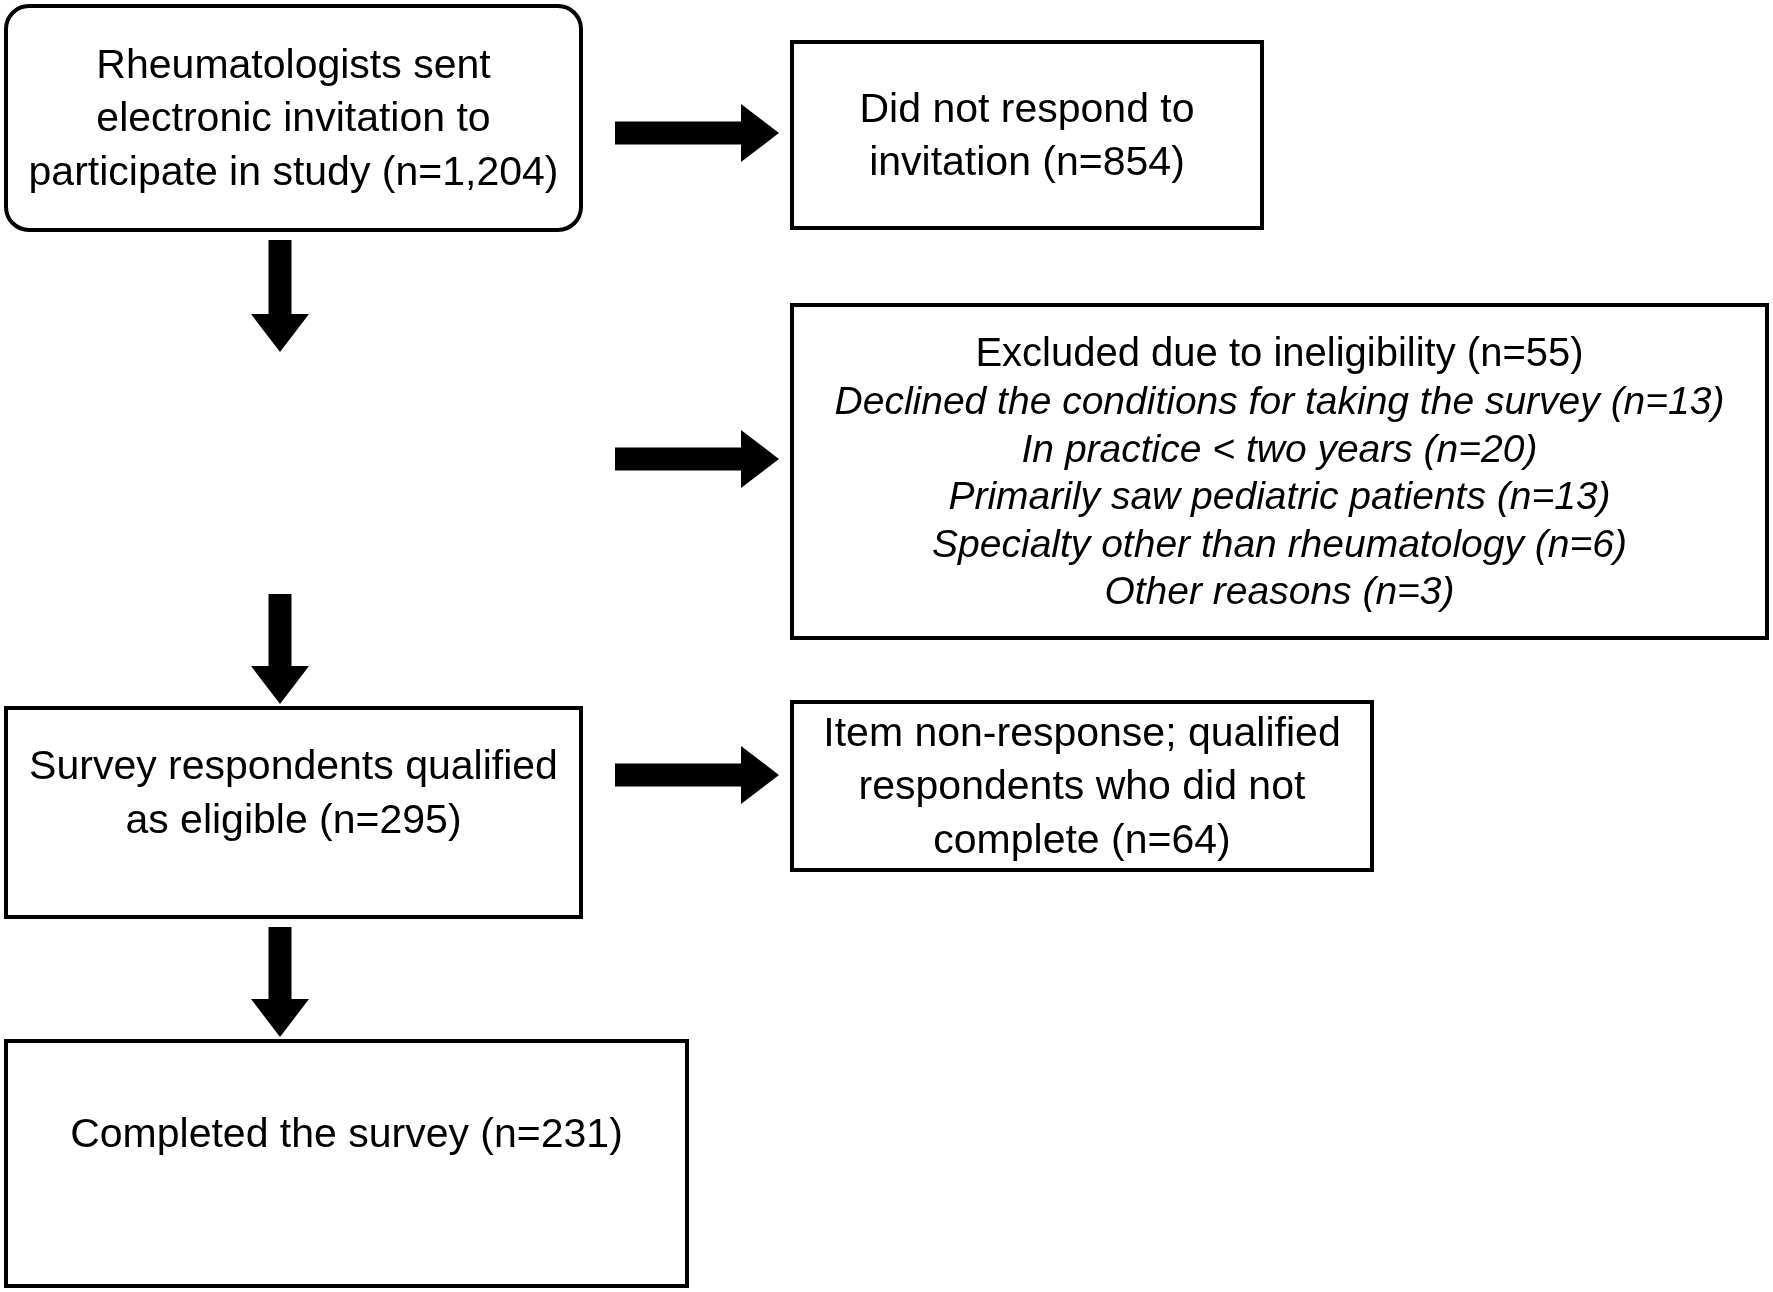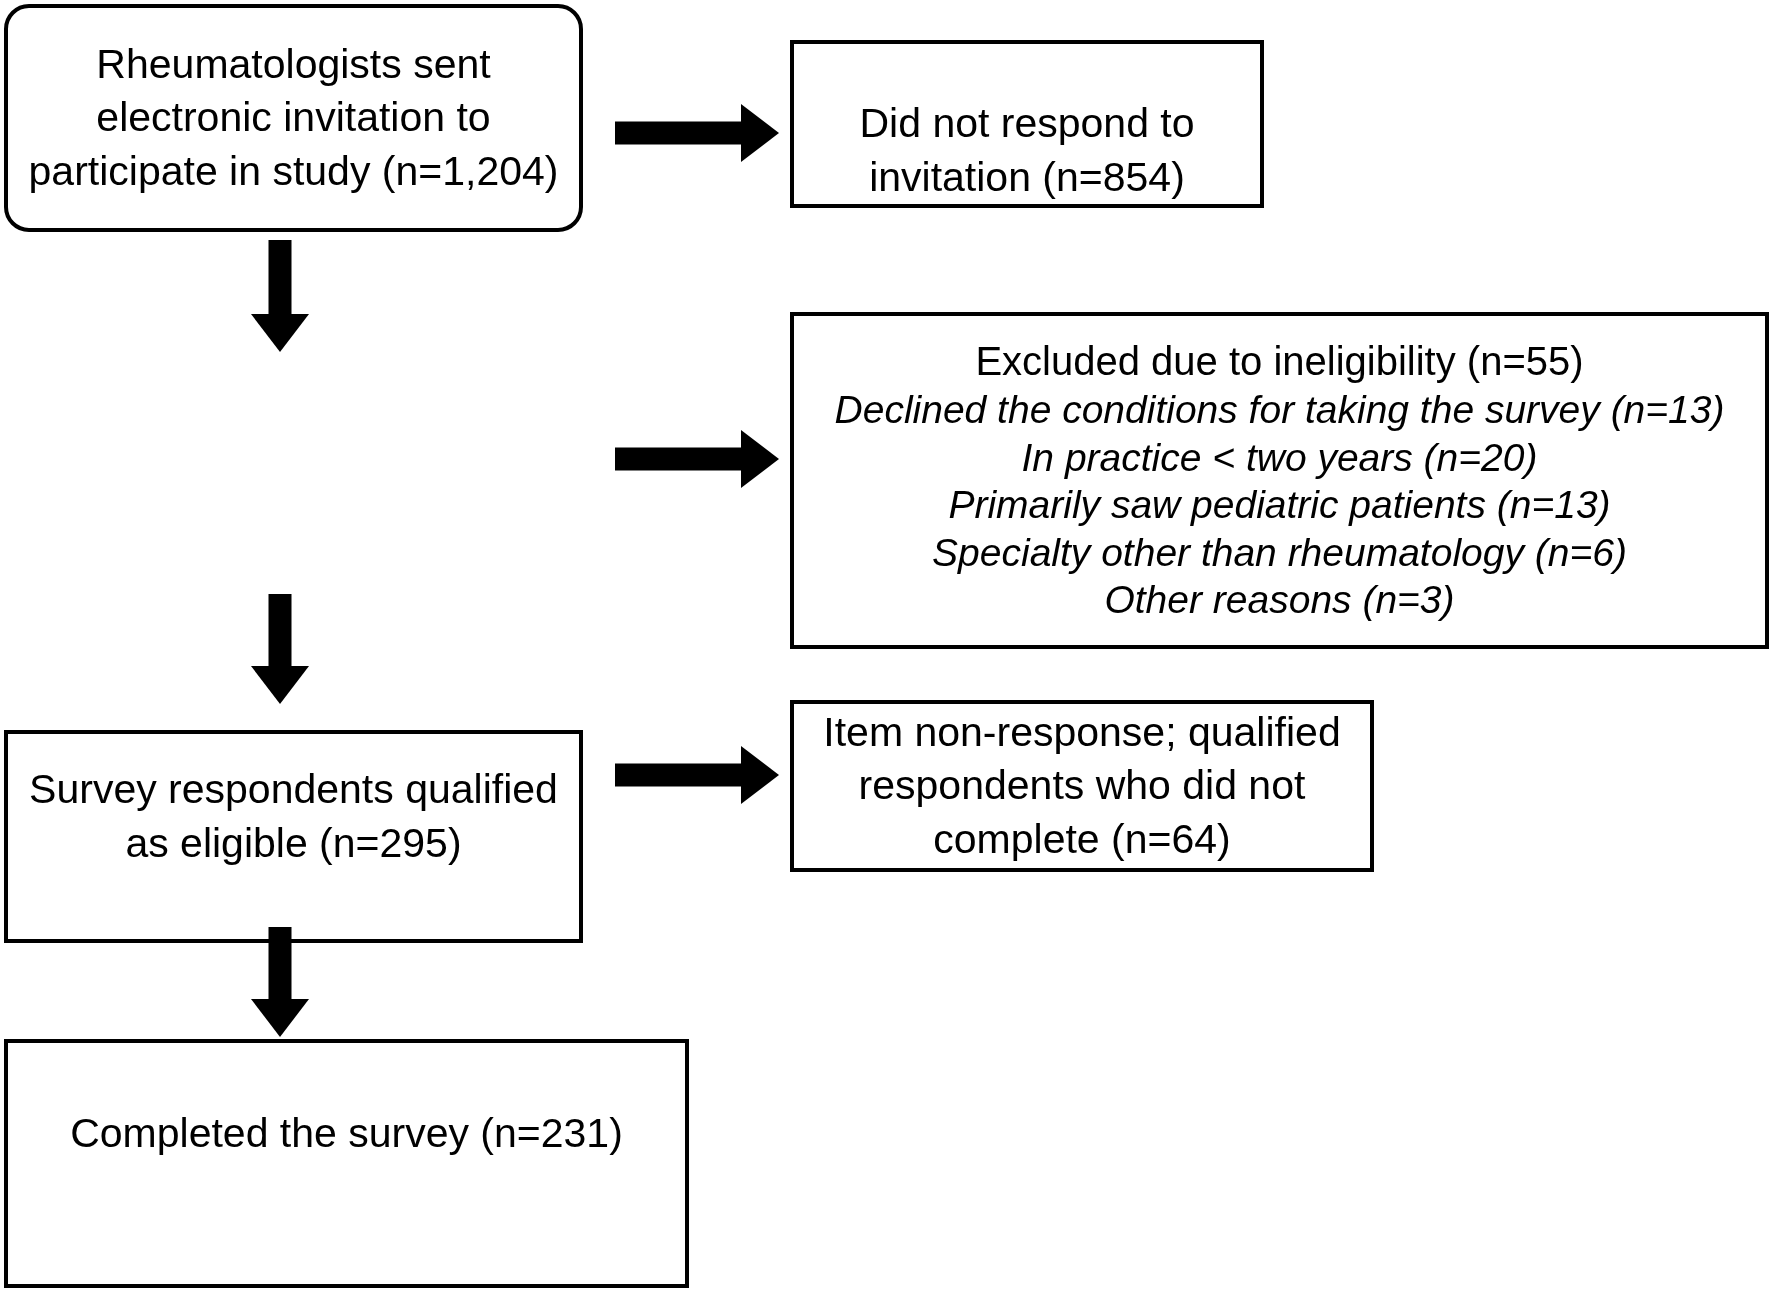--- a/index.html
+++ b/index.html
@@ -114,50 +114,50 @@
 
   <div class="box fs-main" style="left:4px; top:4px; width:579px; height:228px;border-radius:25px;">
     <span class="txt">Rheumatologists sent electronic invitation to participate in study (n=1,204)</span>
   </div>
 
   <div class="arrow-right" style="left:615px; top:104px; width:164px; height:58px;">
     <span class="shaft" style="width:132px;"></span>
     <span class="head"></span>
   </div>
 
-  <div class="box fs-main" style="left:790px; top:40px; width:474px; height:168px;align-items:flex-end;">
+  <div class="box fs-main" style="left:790px; top:40px; width:474px; height:190px;">
     <span class="txt">Did not respond to invitation (n=854)</span>
   </div>
 
   <div class="arrow-down" style="left:251px; top:240px; width:58px; height:112px;">
     <span class="shaft" style="height:78px;"></span>
     <span class="head"></span>
   </div>
 
 
   <div class="arrow-right" style="left:615px; top:430px; width:164px; height:58px;">
     <span class="shaft" style="width:132px;"></span>
     <span class="head"></span>
   </div>
 
-  <div class="stackbox" style="left:790px; top:312px; width:979px; height:337px;">
+  <div class="stackbox" style="left:790px; top:303px; width:979px; height:337px;">
     <span class="line fs-excl-head">Excluded due to ineligibility (n=55)</span>
     <span class="line fs-excl-item">Declined the conditions for taking the survey (n=13)</span>
     <span class="line fs-excl-item">In practice &lt; two years (n=20)</span>
     <span class="line fs-excl-item">Primarily saw pediatric patients (n=13)</span>
     <span class="line fs-excl-item">Specialty other than rheumatology (n=6)</span>
     <span class="line fs-excl-item">Other reasons (n=3)</span>
   </div>
 
   <div class="arrow-down" style="left:251px; top:594px; width:58px; height:110px;">
     <span class="shaft" style="height:76px;"></span>
     <span class="head"></span>
   </div>
 
-  <div class="box fs-main" style="left:4px; top:706px; width:579px; height:213px;margin-top:24px;">
+  <div class="box fs-main" style="left:4px; top:706px; width:579px; height:213px;">
     <span class="txt" style="position:relative; top:-20px;">Survey respondents qualified as eligible (n=295)</span>
   </div>
 
   <div class="arrow-right" style="left:615px; top:746px; width:164px; height:58px;">
     <span class="shaft" style="width:132px;"></span>
     <span class="head"></span>
   </div>
 
   <div class="box fs-main" style="left:790px; top:700px; width:584px; height:172px;justify-content:center;">
     <span class="txt">Item non-response; qualified respondents who did not complete (n=64)</span>

